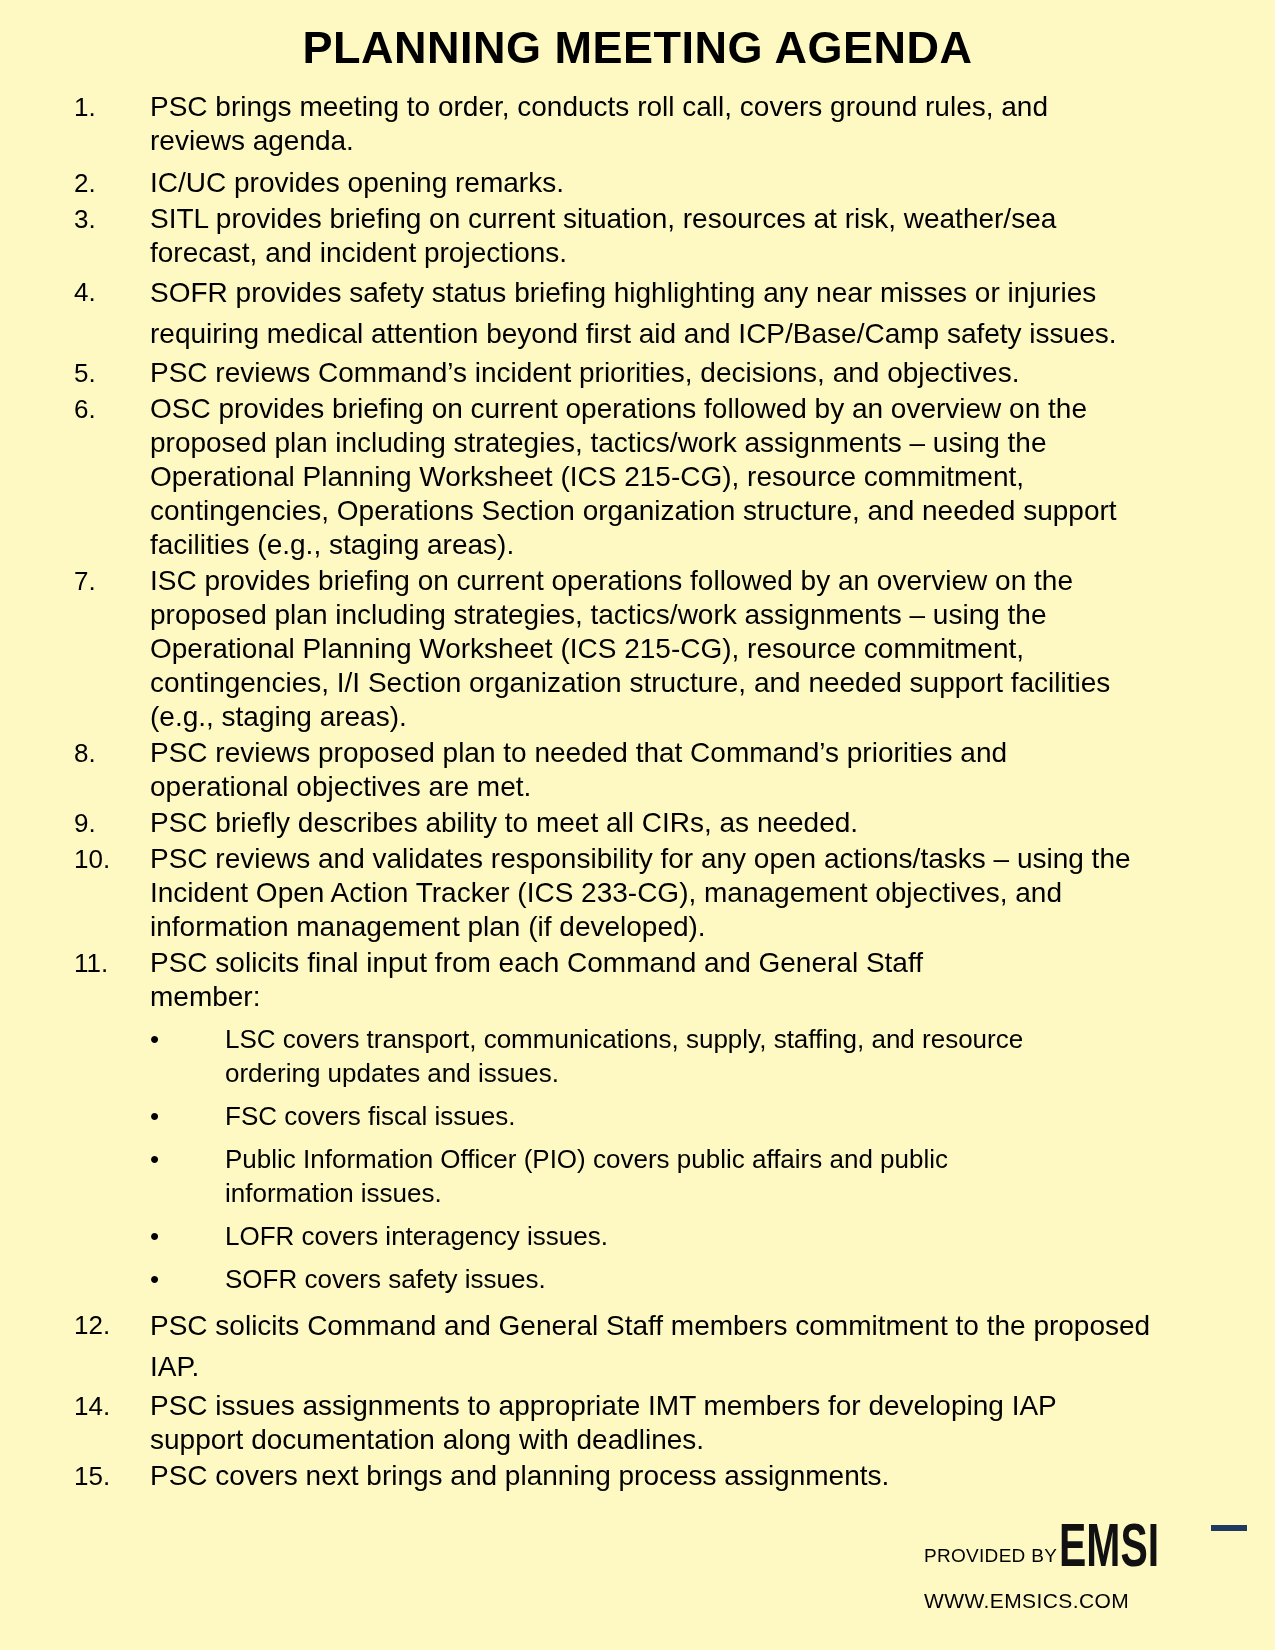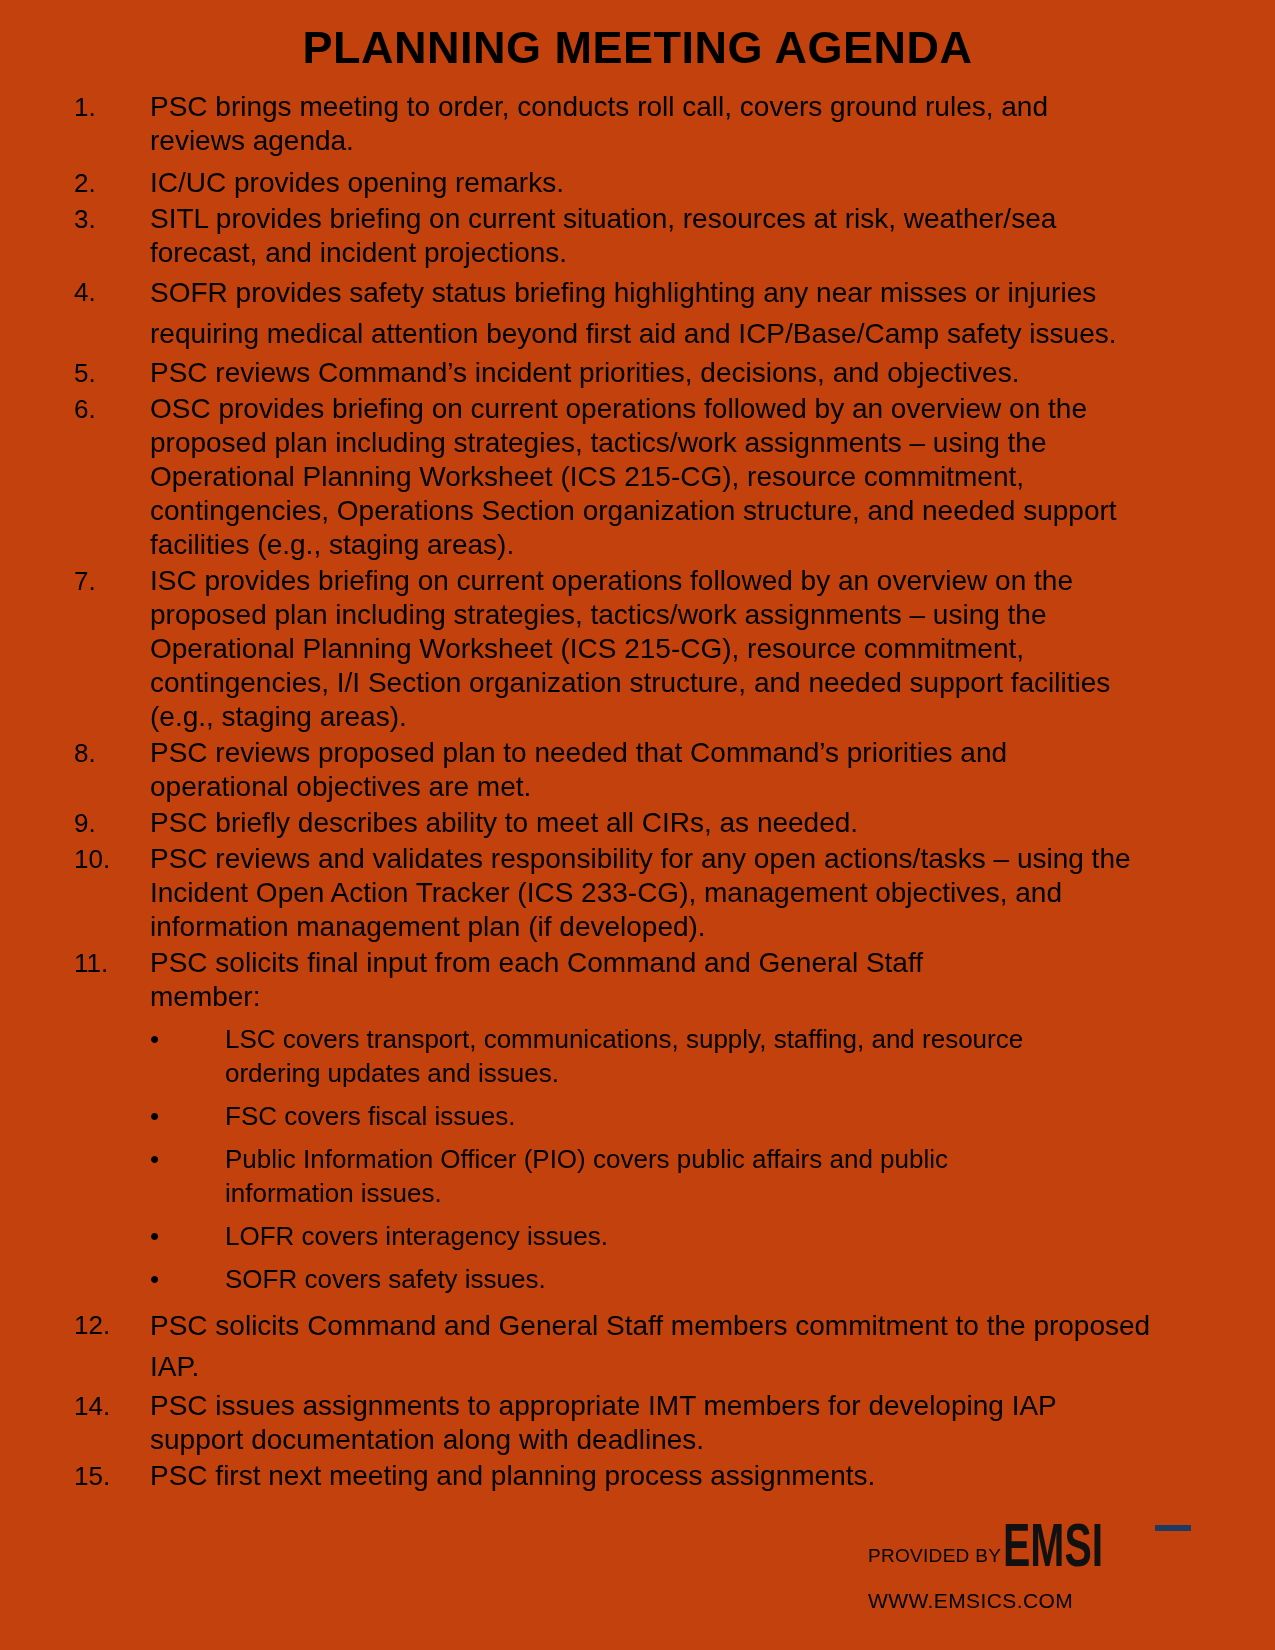--- a/index.html
+++ b/index.html
@@ -1,19 +1,19 @@
 <!DOCTYPE html>
 <html><head>
 <meta charset="utf-8">
 <style>
   html,body{margin:0;padding:0;background:#ffffff;}
   .page{
     position:relative;
     width:1275px;height:1650px;
-    background:#c2410c;color:#000000;
+    background:#fef9c3;color:#000000;
     font-family:"Liberation Sans", sans-serif;
     overflow:hidden;
   }
   .title{
     font-size:45px;line-height:52px;font-weight:bold;
     text-align:center;margin:22px 0 16px 0;letter-spacing:0.5px;
   }
   ol.agenda{list-style:none;margin:0;padding:0;}
   .item{margin:0 0 2px 0;}
   .item.gap-after{margin-bottom:8px;}
@@ -32,21 +32,21 @@
   .bullet{display:flex;align-items:flex-start;margin:0 0 9px 0;}
   .marker{
     flex:0 0 225px;box-sizing:border-box;padding-left:150px;
     font-size:26px;line-height:34px;
   }
   .btxt{
     width:860px;font-size:26px;line-height:34px;
     white-space:pre-line;
   }
   .footer{
-    position:absolute;left:868px;top:1522px;
+    position:absolute;left:924px;top:1522px;
     display:flex;flex-direction:column;align-items:flex-start;
   }
   .footer-row{display:flex;align-items:flex-end;}
   .provided-by{
     font-size:19px;letter-spacing:0.3px;white-space:nowrap;
     padding-bottom:1px;
   }
   .emsi-logo{display:flex;flex-direction:row;width:134px;margin-left:2px;}
   .emsi-text{
     display:block;font-weight:bold;font-size:62px;line-height:46px;
@@ -197,21 +197,21 @@
       <div class="row">
         <span class="num">14.</span>
         <span class="txt">PSC issues assignments to appropriate IMT members for developing IAP
 support documentation along with deadlines.</span>
       </div>
     </li>
 
     <li class="item">
       <div class="row">
         <span class="num">15.</span>
-        <span class="txt">PSC first next meeting and planning process assignments.</span>
+        <span class="txt">PSC covers next brings and planning process assignments.</span>
       </div>
     </li>
 
   </ol>
 
   <div class="footer">
     <div class="footer-row">
       <span class="provided-by">PROVIDED BY</span>
       <span class="emsi-logo">
         <span class="emsi-text">EMSI</span>

